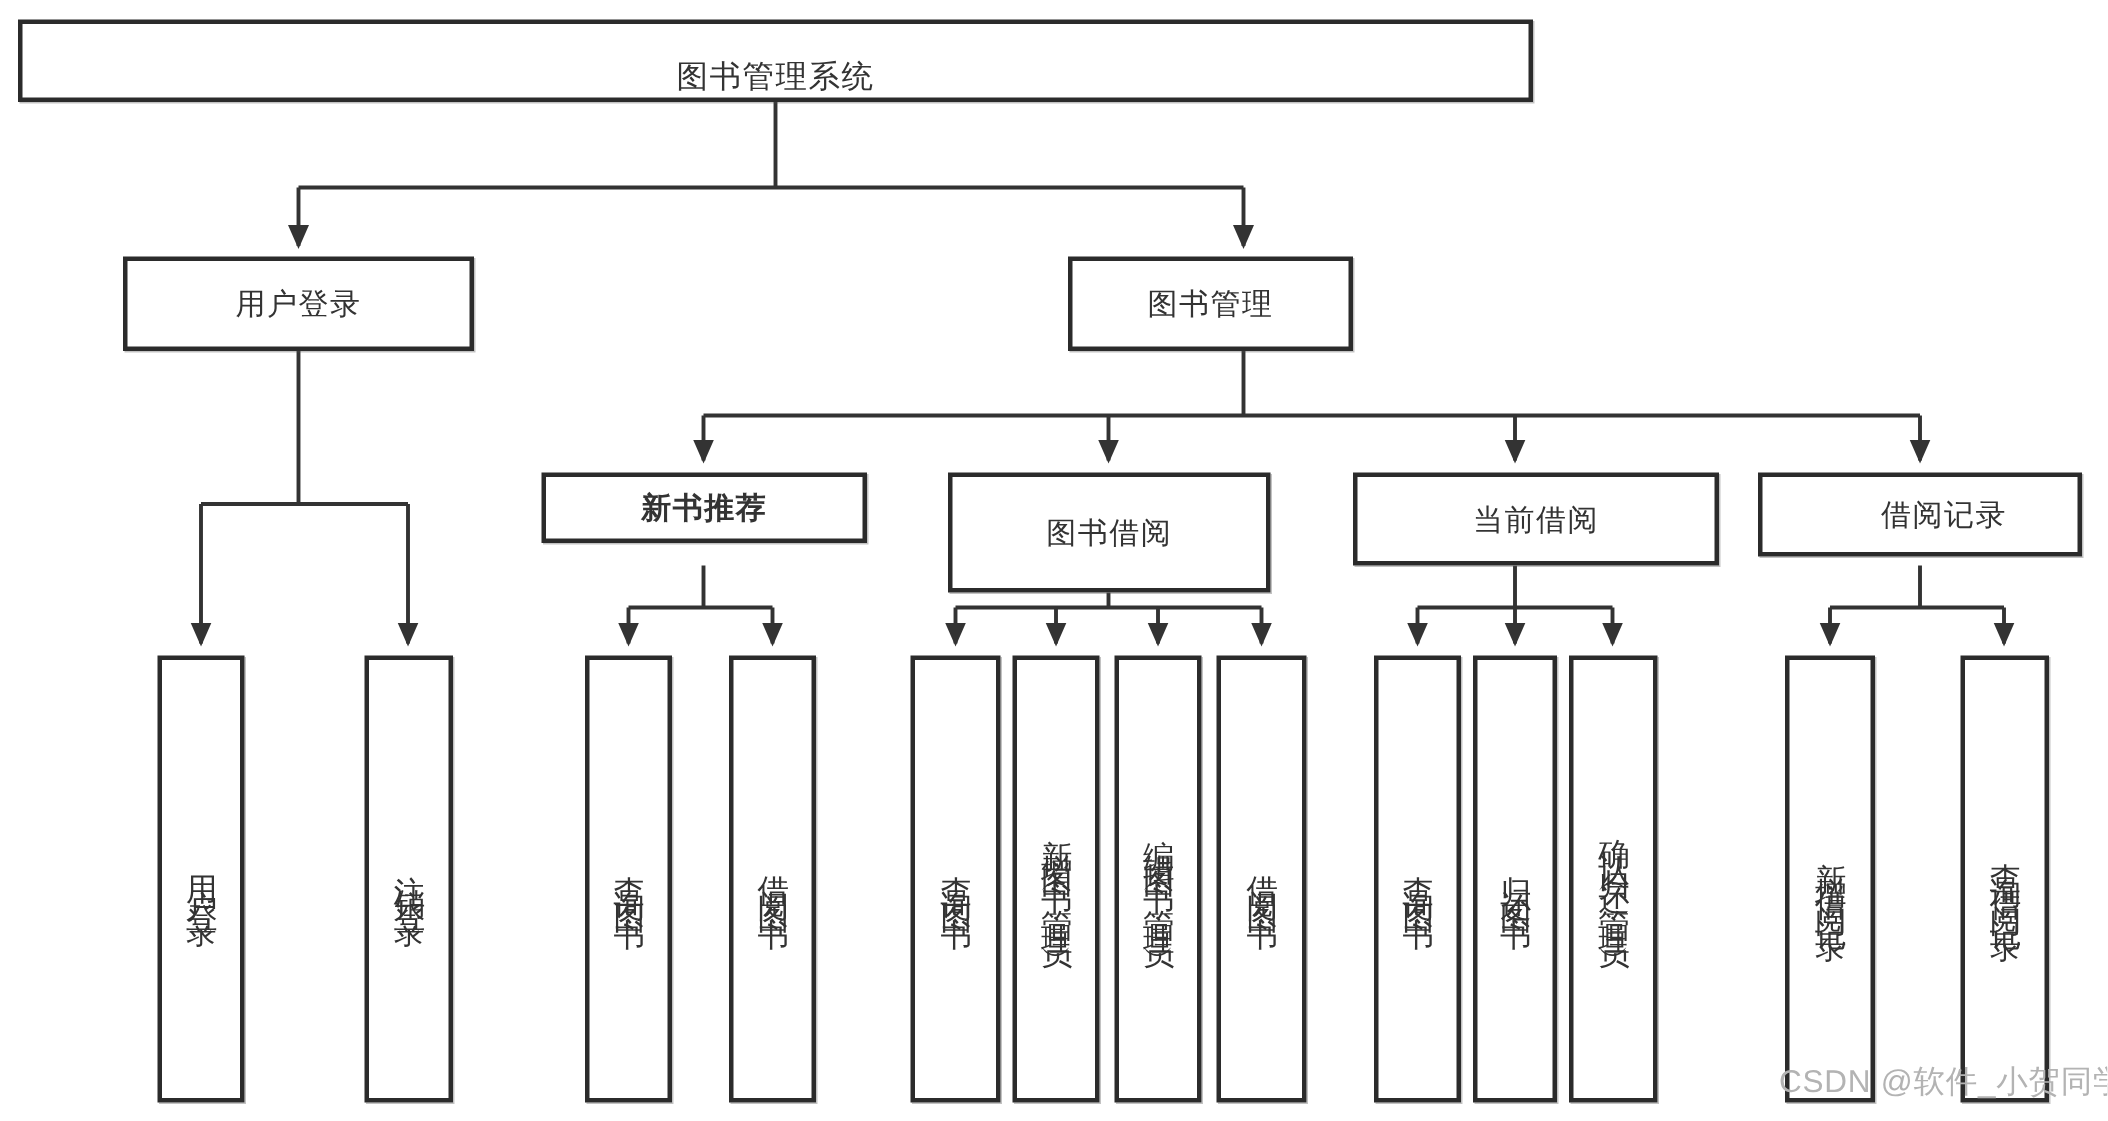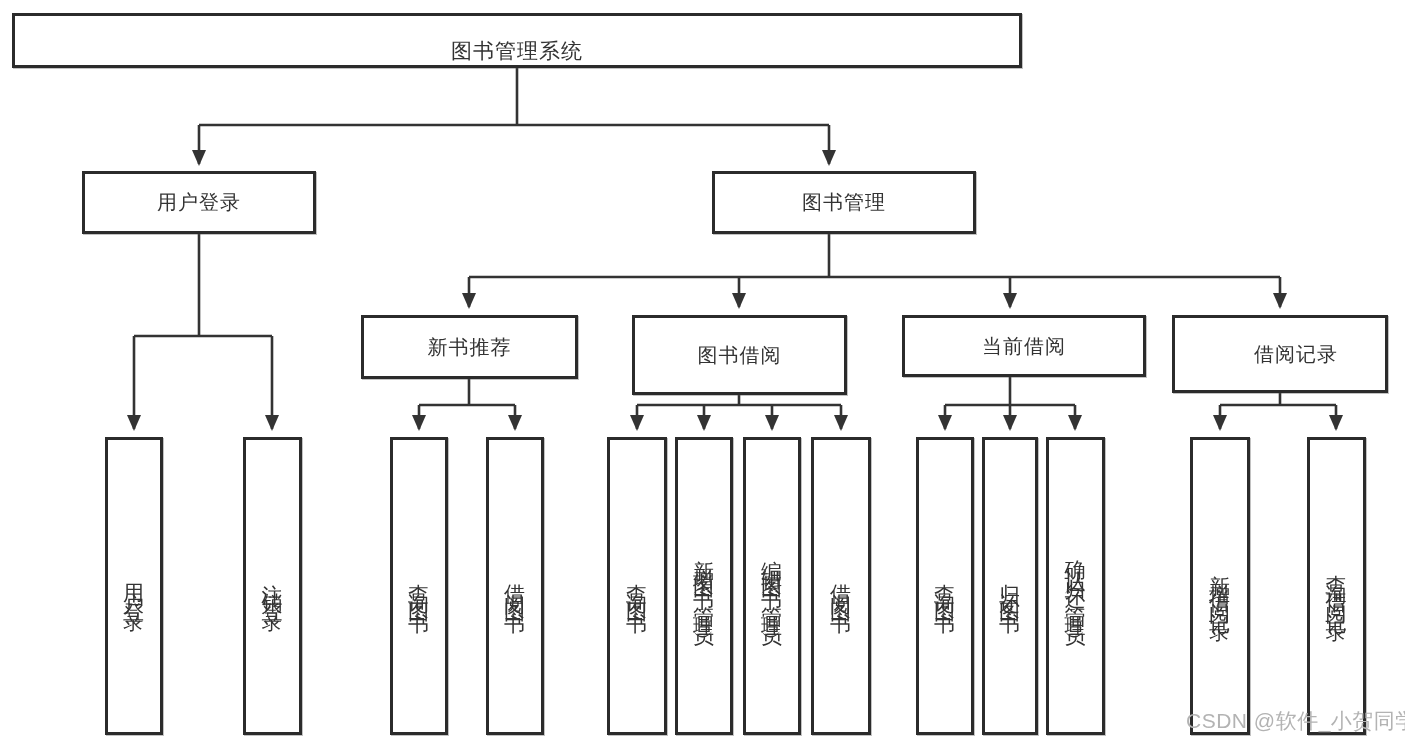--- a/index.html
+++ b/index.html
@@ -108,34 +108,34 @@
     </g>
   </svg>
 
   <div class="node root" style="left:12px;top:13px;width:1010px;height:55px;align-items:flex-end;">
     <span class="hlabel">图书管理系统</span>
   </div>
 
   <div class="node" style="left:82px;top:171px;width:234px;height:63px;">
     <span class="hlabel">用户登录</span>
   </div>
-  <div class="node" style="left:712px;top:171px;width:264px;height:63px;">
+  <div class="node" style="left:712px;top:171px;width:190px;height:63px;">
     <span class="hlabel">图书管理</span>
   </div>
 
-  <div class="node" style="left:361px;top:315px;width:217px;height:64px;">
+  <div class="node" style="left:361px;top:315px;width:217px;height:47px;font-weight:bold;">
     <span class="hlabel">新书推荐</span>
   </div>
   <div class="node" style="left:632px;top:315px;width:215px;height:80px;">
     <span class="hlabel">图书借阅</span>
   </div>
   <div class="node" style="left:902px;top:315px;width:244px;height:62px;">
     <span class="hlabel">当前借阅</span>
   </div>
-  <div class="node" style="left:1172px;top:315px;width:216px;height:78px;padding-left:32px;">
+  <div class="node" style="left:1172px;top:315px;width:216px;height:56px;padding-left:32px;">
     <span class="hlabel">借阅记录</span>
   </div>
 
   <div class="node vbox" style="left:105px;top:437px;width:58px;height:298px;">
     <span class="vlabel">用户登录</span>
   </div>
   <div class="node vbox" style="left:243px;top:437px;width:59px;height:298px;">
     <span class="vlabel">注销登录</span>
   </div>
 

